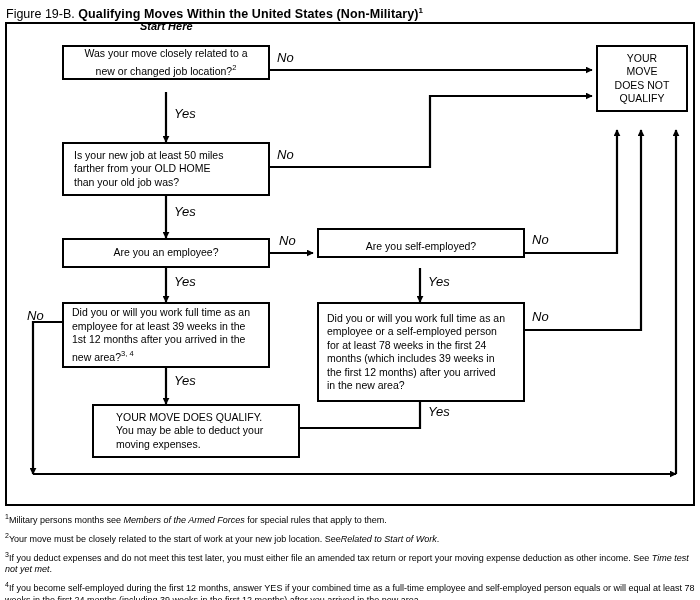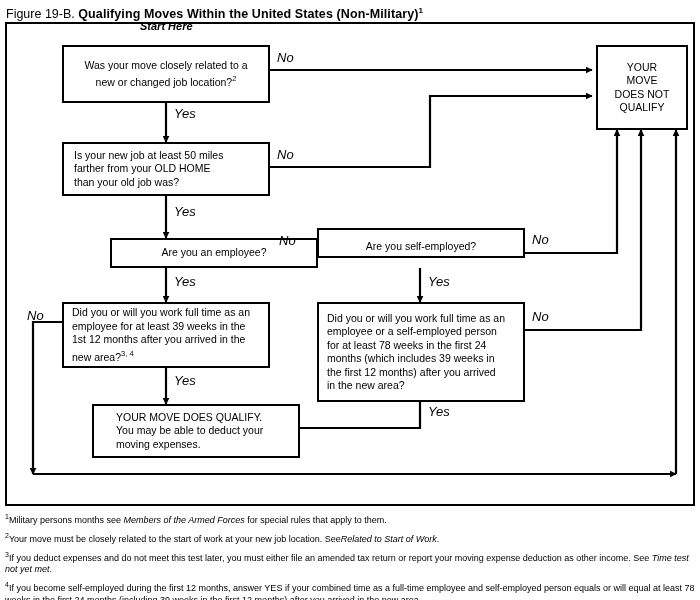--- a/index.html
+++ b/index.html
@@ -165,32 +165,32 @@
       <path d="M 166 368 L 166 404" marker-end="url(#ah)"></path>
 
       <path d="M 62 322 L 33 322 L 33 474" marker-end="url(#ah)"></path>
       <path d="M 33 474 L 676 474" marker-end="url(#ah)"></path>
       <path d="M 676 474 L 676 130" marker-end="url(#ah)"></path>
     </g>
   </svg>
 
   <div class="start-here" style="left:140px; top:20px;">Start Here</div>
 
-  <div class="node center" style="left:62px; top:45px; width:208px; height:58px;">
+  <div class="node center" style="left:62px; top:45px; width:208px; height:35px;">
     <span class="ln">Was your move closely related to a</span>
     <span class="ln"><span>new or changed job location?</span><sup class="r">2</sup></span>
   </div>
 
   <div class="node left" style="left:62px; top:142px; width:208px; height:54px; padding-left:10px;justify-content:center;">
     <span class="ln">Is your new job at least 50 miles</span>
     <span class="ln">farther from your OLD HOME</span>
     <span class="ln">than your old job was?</span>
   </div>
 
-  <div class="node center" style="left:62px; top:238px; width:208px; height:30px;margin-left:48px;">
+  <div class="node center" style="left:62px; top:238px; width:208px; height:30px;">
     <span class="ln">Are you an employee?</span>
   </div>
 
   <div class="node center" style="left:317px; top:228px; width:208px; height:30px;justify-content:flex-end;">
     <span class="ln">Are you self-employed?</span>
   </div>
 
   <div class="node left" style="left:62px; top:302px; width:208px; height:66px; padding-left:8px;">
     <span class="ln">Did you or will you work full time as an</span>
     <span class="ln">employee for at least 39 weeks in the</span>
@@ -206,21 +206,21 @@
     <span class="ln">the first 12 months) after you arrived</span>
     <span class="ln">in the new area?</span>
   </div>
 
   <div class="node left" style="left:62px; top:404px; width:208px; height:54px; padding-left:22px;margin-left:30px;">
     <span class="ln">YOUR MOVE DOES QUALIFY.</span>
     <span class="ln">You may be able to deduct your</span>
     <span class="ln">moving expenses.</span>
   </div>
 
-  <div class="node center" style="left:596px; top:45px; width:92px; height:85px;">
+  <div class="node center" style="left:596px; top:45px; width:92px; height:67px;">
     <span class="ln">YOUR</span>
     <span class="ln">MOVE</span>
     <span class="ln">DOES NOT</span>
     <span class="ln">QUALIFY</span>
   </div>
 
   <div class="elabel" style="left:277px; top:52px;">No</div>
   <div class="elabel" style="left:174px; top:108px;">Yes</div>
 
   <div class="elabel" style="left:277px; top:149px;">No</div>

